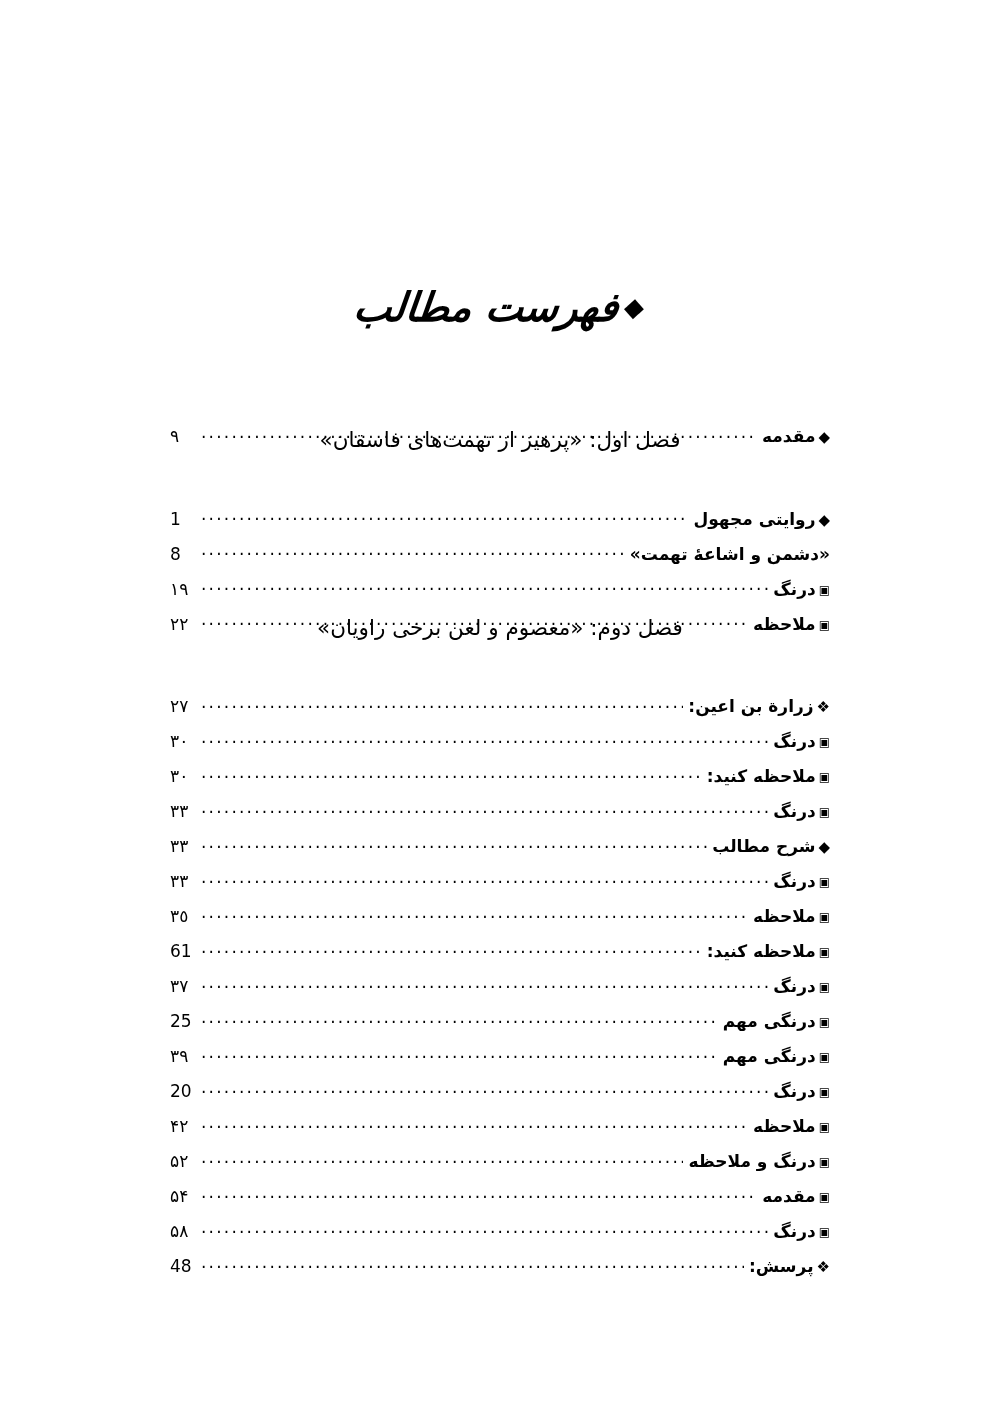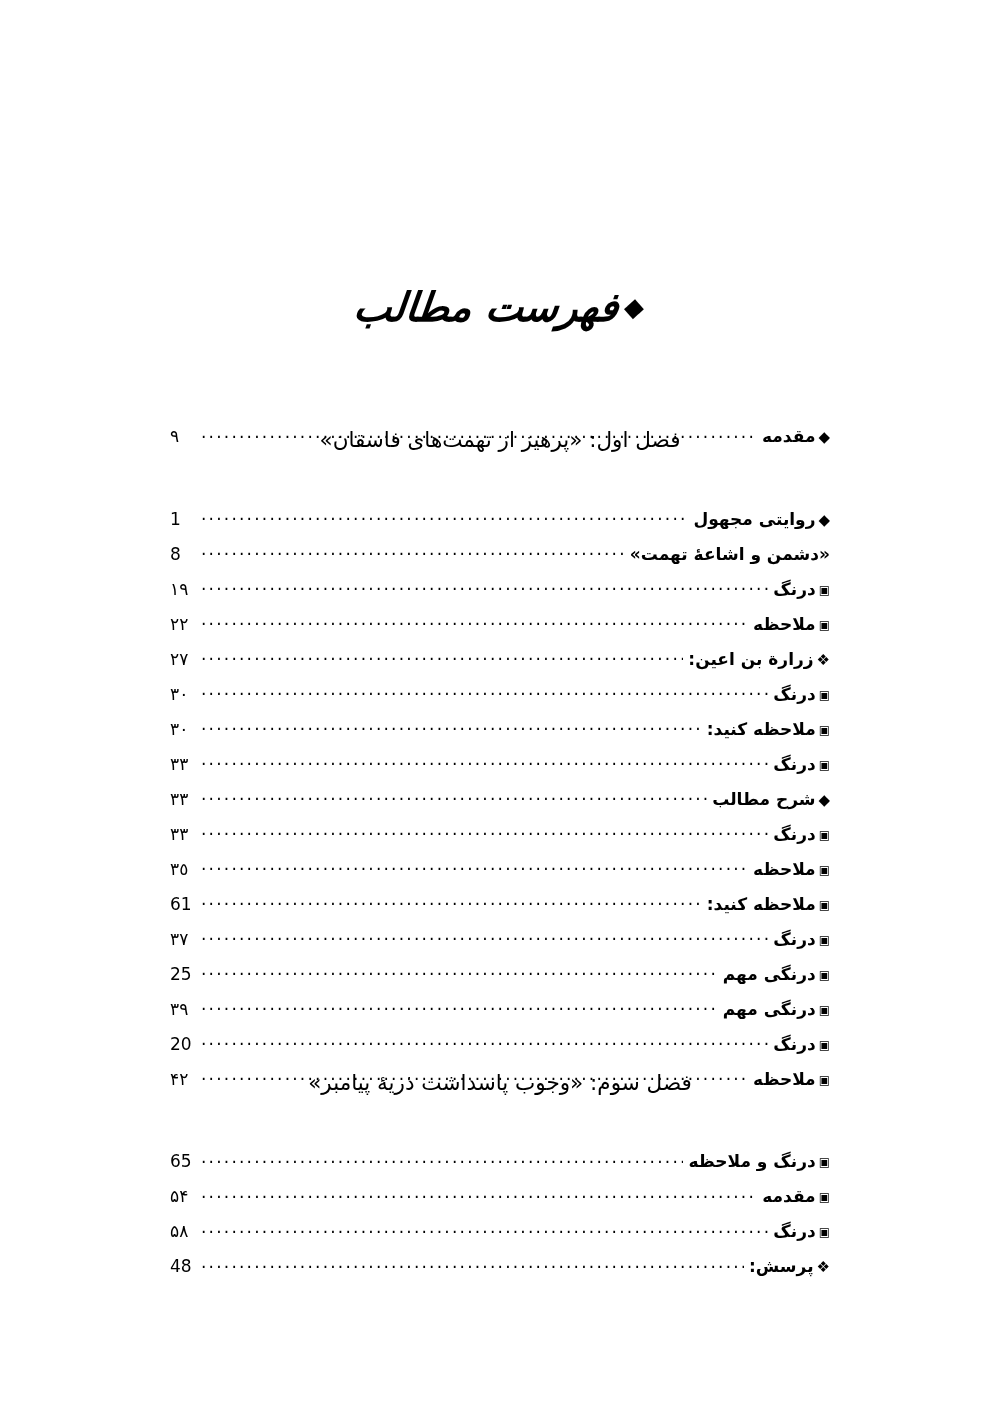--- a/index.html
+++ b/index.html
@@ -161,20 +161,21 @@
         <span class="label">درنگ</span>
         <span class="leader"></span>
         <span class="pageno">١٩</span>
       </div>
       <div class="entry">
         <span class="bullet sq">▣</span>
         <span class="label">ملاحظه</span>
         <span class="leader"></span>
         <span class="pageno">٢٢</span>
       </div>
+      <div class="chapter">فصل دوم: «معصوم و لعن برخی راویان»</div>
       <div class="entry">
         <span class="bullet quad">❖</span>
         <span class="label">زرارة بن اعین:</span>
         <span class="leader"></span>
         <span class="pageno">٢٧</span>
       </div>
       <div class="entry">
         <span class="bullet sq">▣</span>
         <span class="label">درنگ</span>
         <span class="leader"></span>
@@ -239,26 +240,25 @@
         <span class="label">درنگ</span>
         <span class="leader"></span>
         <span class="pageno">20</span>
       </div>
       <div class="entry">
         <span class="bullet sq">▣</span>
         <span class="label">ملاحظه</span>
         <span class="leader"></span>
         <span class="pageno">۴٢</span>
       </div>
-      <div class="chapter">فصل سوم: «وجوب پاسداشت ذریۀ پیامبر»</div>
       <div class="entry">
         <span class="bullet sq">▣</span>
         <span class="label">درنگ و ملاحظه</span>
         <span class="leader"></span>
-        <span class="pageno">65</span>
+        <span class="pageno">۵٢</span>
       </div>
       <div class="entry">
         <span class="bullet sq">▣</span>
         <span class="label">مقدمه</span>
         <span class="leader"></span>
         <span class="pageno">۵۴</span>
       </div>
       <div class="entry">
         <span class="bullet sq">▣</span>
         <span class="label">درنگ</span>

